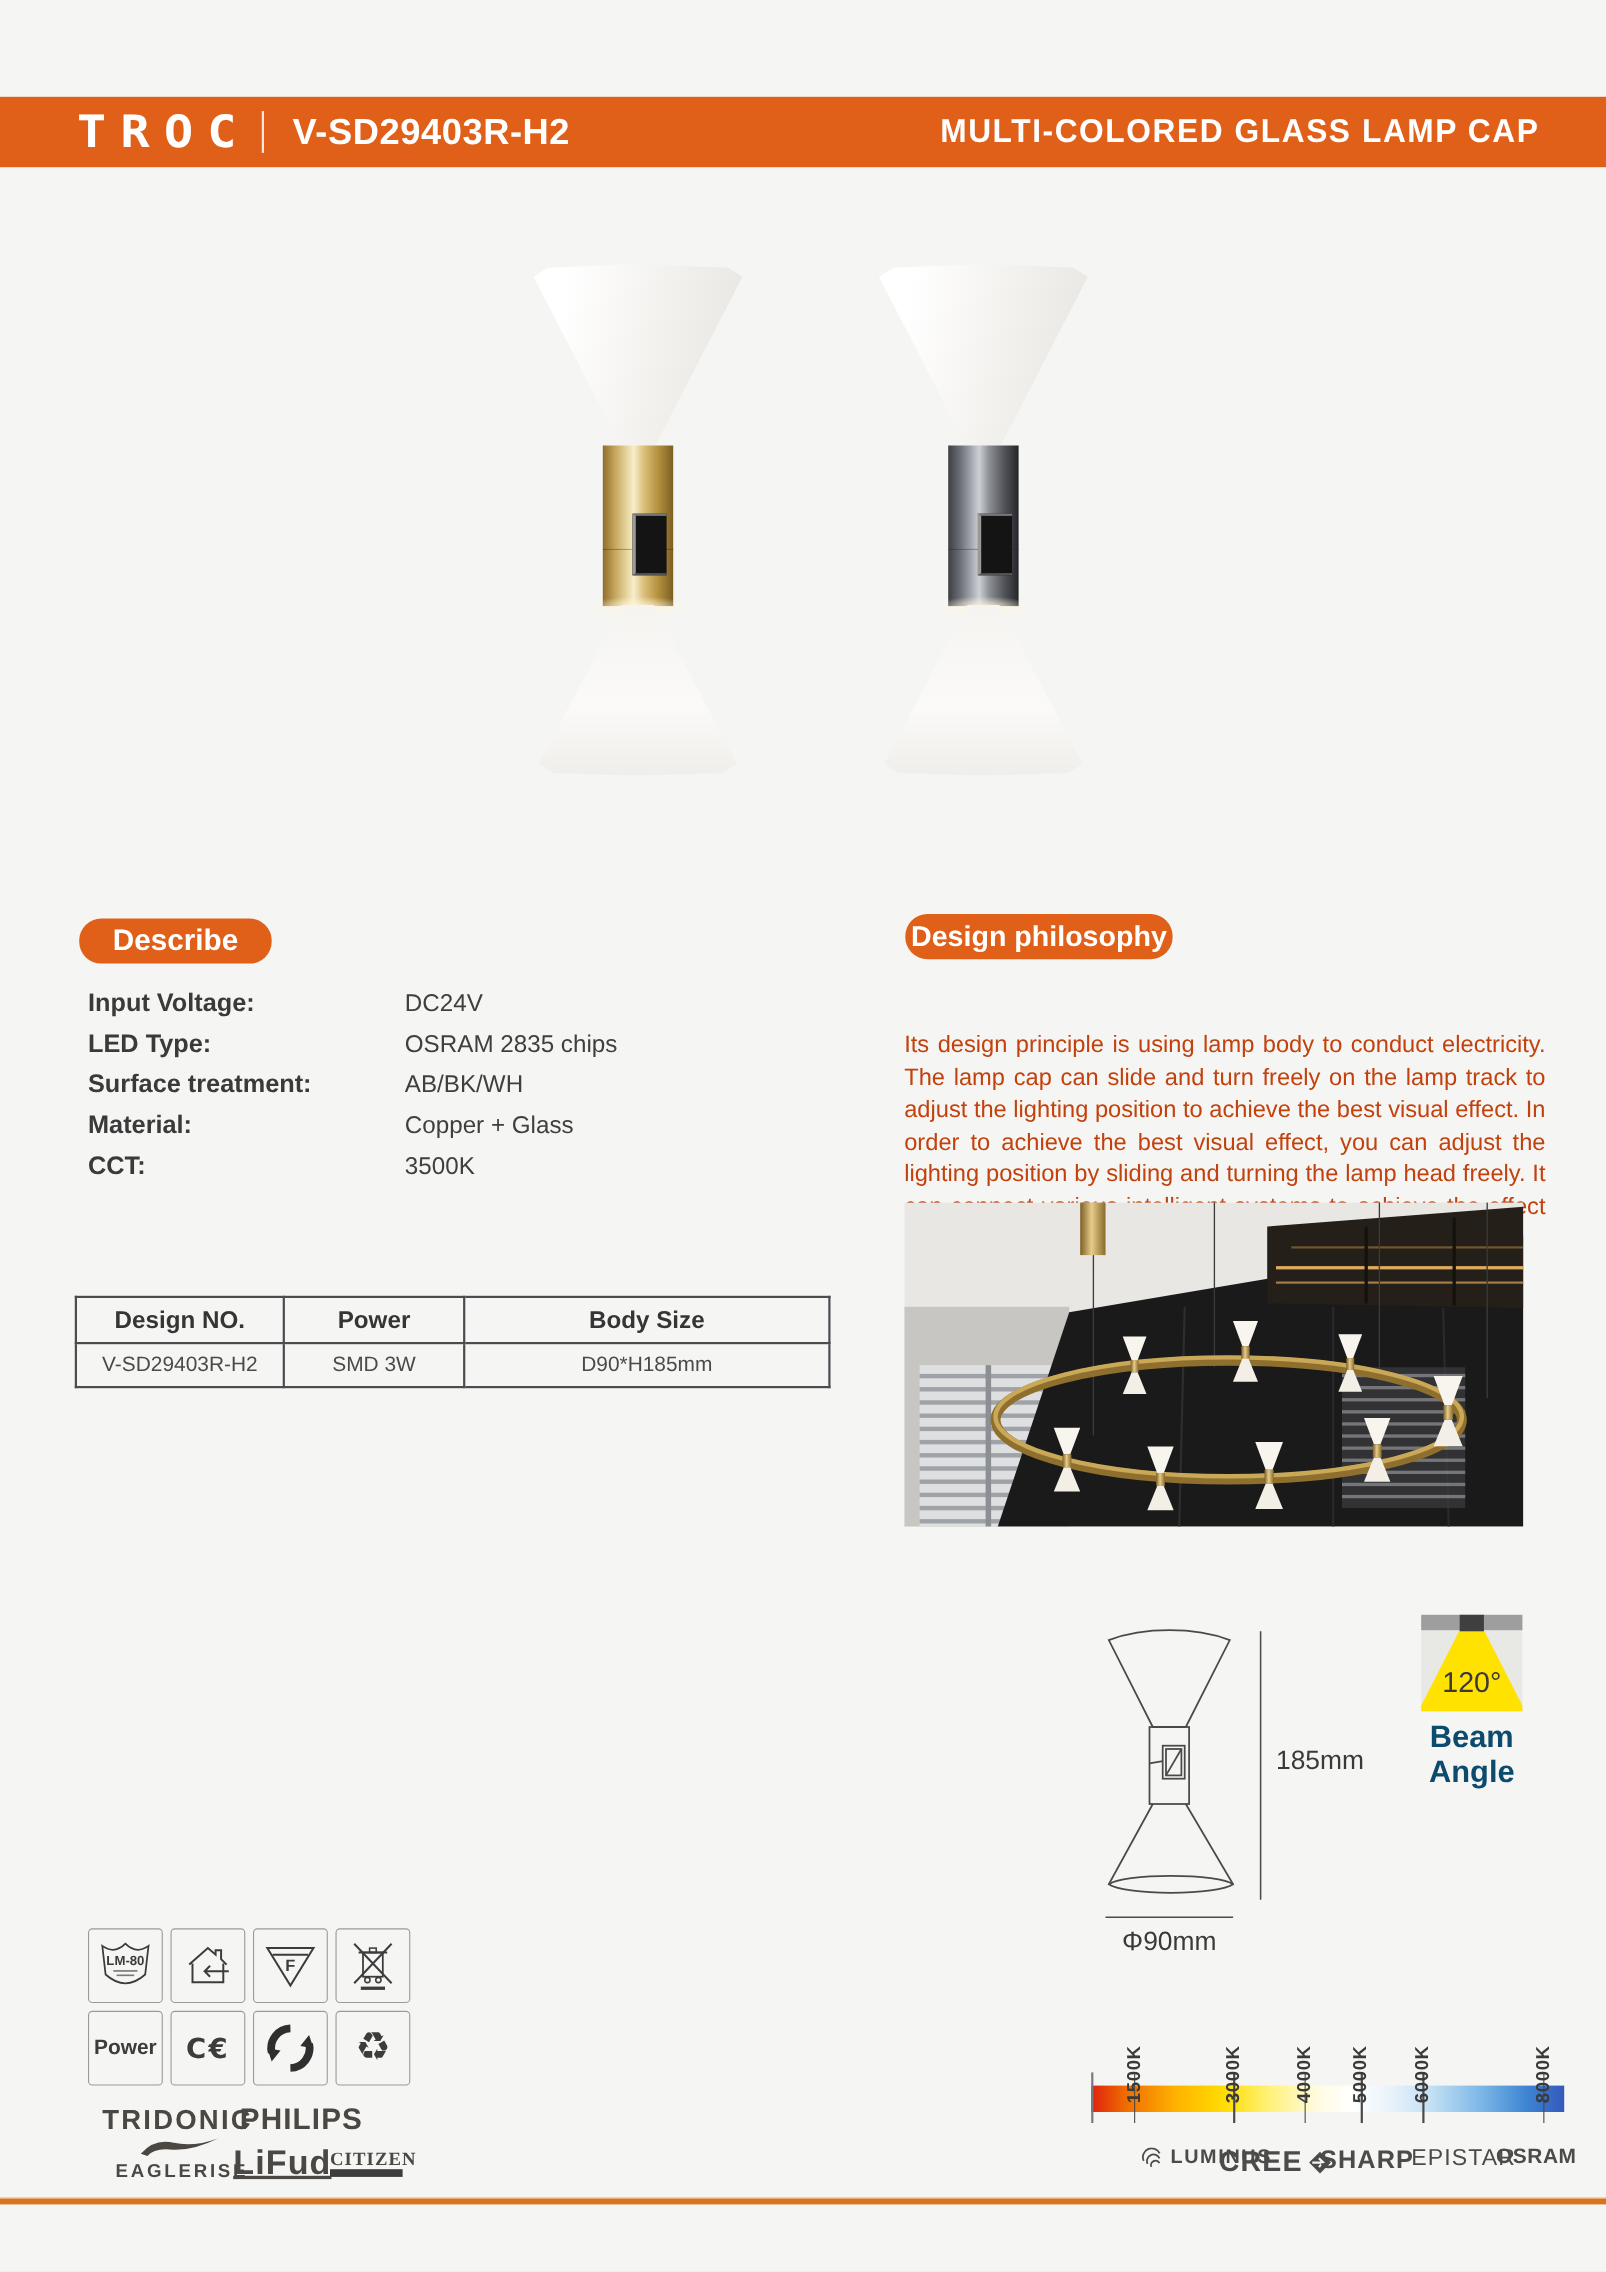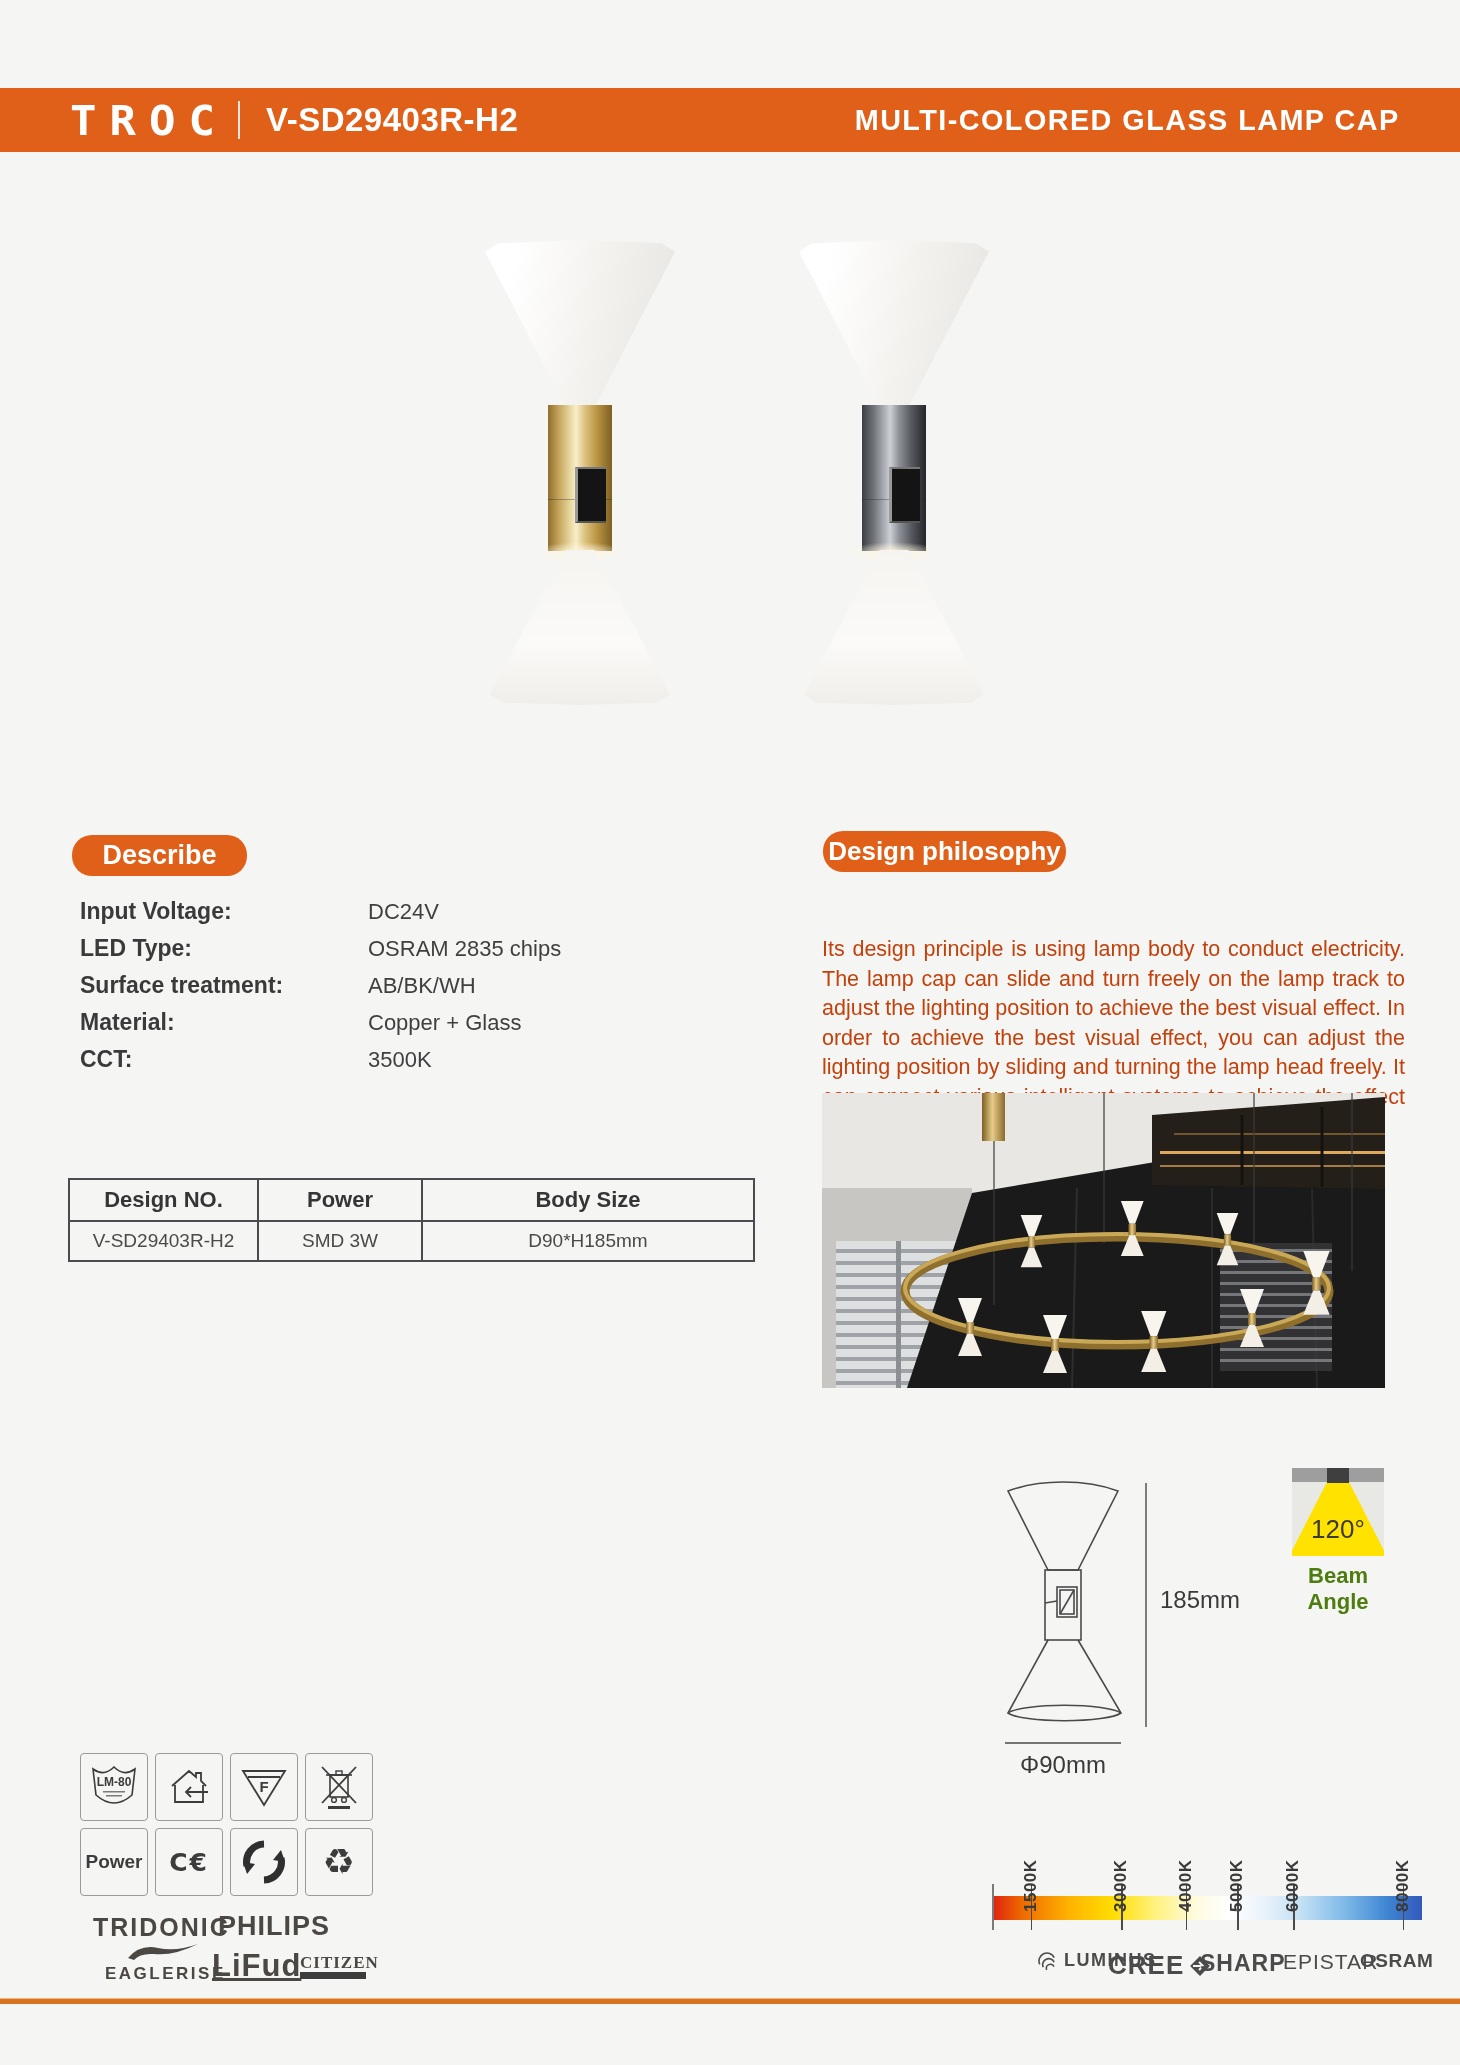--- a/index.html
+++ b/index.html
@@ -61,21 +61,21 @@
   .dim-svg text{font-family:"Liberation Sans",sans-serif;fill:#3A3A3A;}
 
   
   .beam-box{position:absolute;left:1292px;top:1468px;width:92px;height:88px;background:#E8E8E5;}
   .beam-bar{position:absolute;top:0;left:0;width:100%;height:14px;background:#9E9E9E;}
   .beam-fixture{position:absolute;top:0;left:35px;width:22px;height:15px;background:#3F3F3F;}
   .beam-cone{position:absolute;top:14px;left:0;width:100%;height:74px;background:#FFE200;
              clip-path:polygon(38% 0,62% 0,103% 100%,-3% 100%);}
   .beam-deg{position:absolute;left:0;top:46px;width:100%;text-align:center;font-size:26px;color:#3A3A3A;}
   .beam-caption{position:absolute;left:1276px;top:1563px;width:124px;text-align:center;
-                font-size:22px;font-weight:bold;color:#4d7c0f;}
+                font-size:28px;font-weight:bold;color:#0c4a6e;}
 
   
   .cert{position:absolute;width:66px;height:66px;border:1.5px solid #9A9A9A;border-radius:4px;
         display:flex;align-items:center;justify-content:center;color:#3C3C3C;background:transparent;}
   .cert .big-txt{font-weight:bold;font-size:19px;letter-spacing:0;}
   .cert .ce-txt{font-weight:bold;font-size:25px;font-family:"DejaVu Sans",sans-serif;letter-spacing:2px;}
   .cert .recycle-txt{font-size:36px;font-family:"DejaVu Sans",sans-serif;line-height:1;}
 
   
   .logo-txt{position:absolute;color:#4B4844;}

